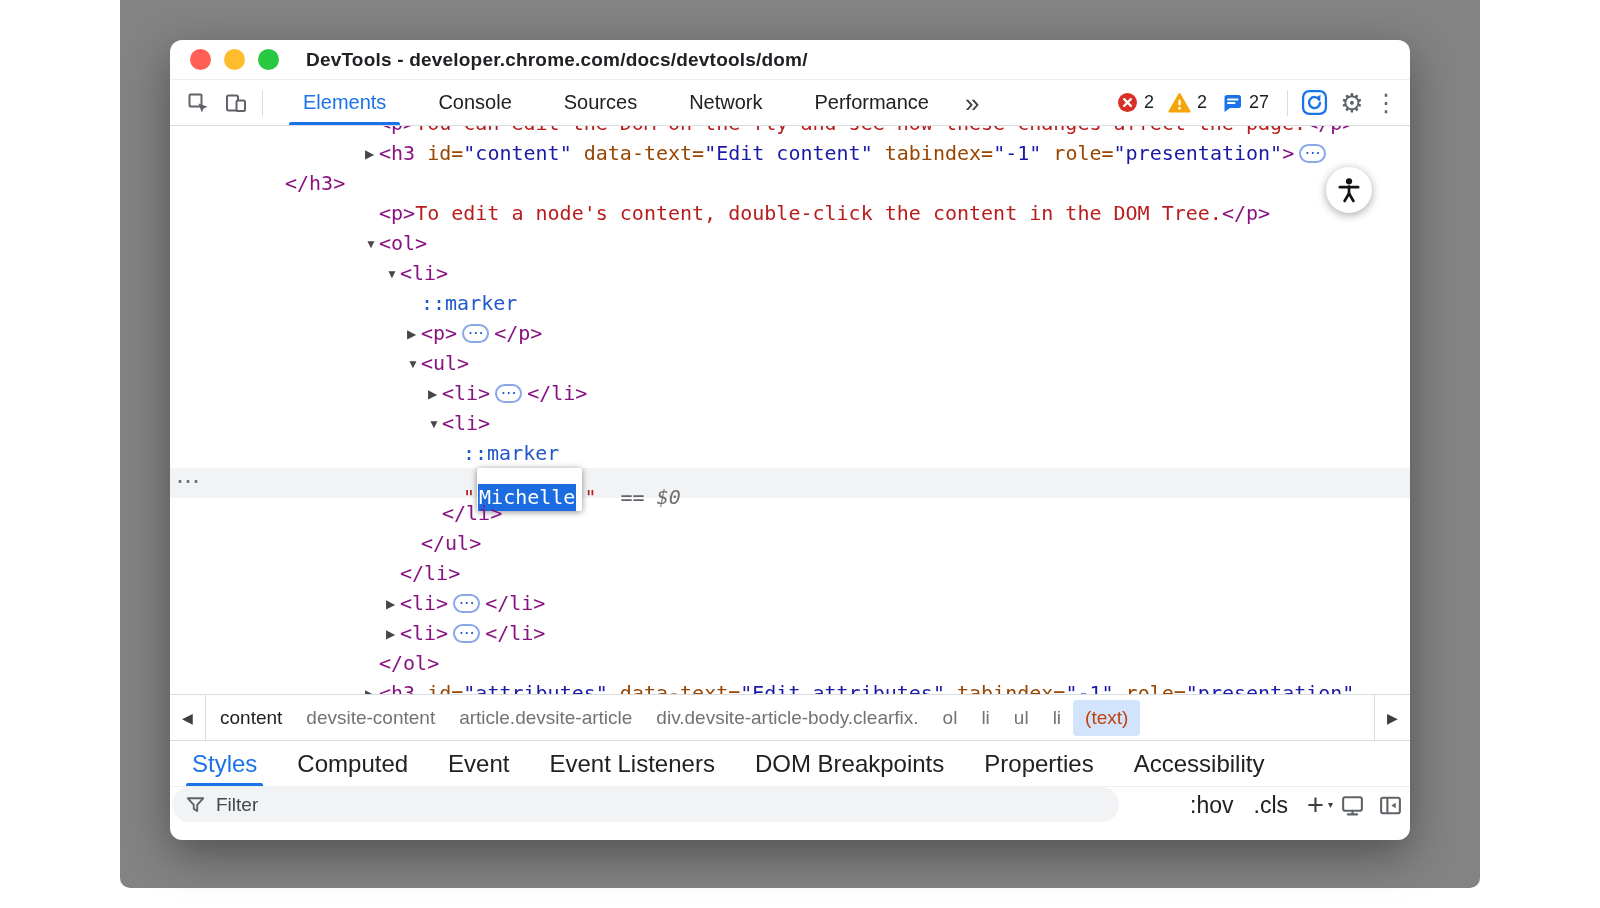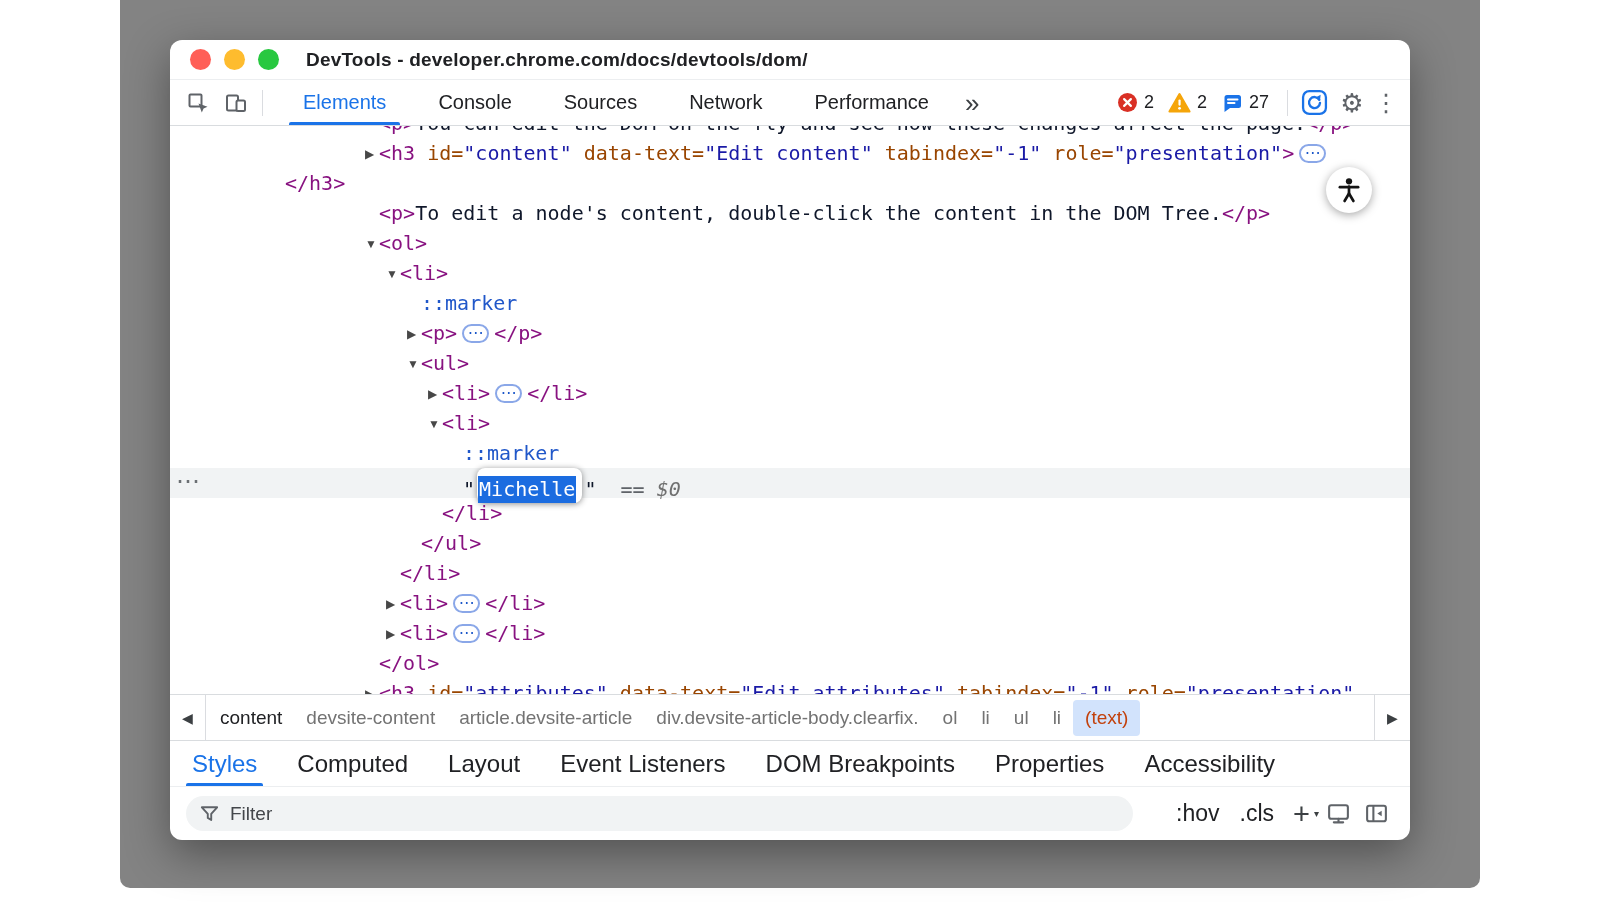--- a/index.html
+++ b/index.html
@@ -32,27 +32,27 @@
   
   .dom-area{flex:1 1 auto;position:relative;overflow:hidden;font-family:"DejaVu Sans Mono",monospace;font-size:20px;background:#fff}
   .tree{margin-top:-18px}
   .row{height:30px;line-height:30px;white-space:pre;position:relative}
   .row.hl{background:#f1f3f4}
   .gutter{position:absolute;left:6px;top:-2px;color:#6b6f73;font-size:24px;font-family:"Liberation Sans",sans-serif}
   .arrow{display:inline-block;width:14px;font-size:12px;color:#474747;font-family:"Liberation Sans",sans-serif;vertical-align:2px}
   .t-tag{color:#881280}
   .t-attr{color:#994500}
   .t-val{color:#1a1aa6}
-  .t-text{color:#0f172a}
+  .t-text{color:#b91c1c}
   .t-marker{color:#2057c9}
   .t-eq{color:#5f6368}
   .t-dollar{color:#707070;font-style:italic}
   .badge{display:inline-block;min-width:27px;height:19px;line-height:14px;border:2px solid #8aa7e8;border-radius:10px;color:#1a56c9;
          text-align:center;margin:0 5px;font-size:16px;vertical-align:2px;font-family:"Liberation Sans",sans-serif}
-  .editbox{display:inline-block;background:#fff;box-shadow:0 1px 6px rgba(0,0,0,.45);border-radius:8px;padding:8px 6px 0 1px;margin:0 2px;line-height:27px}
+  .editbox{display:inline-block;background:#fff;box-shadow:0 1px 6px rgba(0,0,0,.45);border-radius:2px;padding:16px 6px 0 1px;margin:0 2px;line-height:27px}
   .editbox .sel{background:#1b6ce0;color:#fff;padding:1px 1px 2px}
 
   .a11y-btn{position:absolute;left:1156px;top:127px;width:46px;height:46px;border-radius:50%;background:#fff;
             box-shadow:0 2px 10px rgba(0,0,0,.35);display:flex;align-items:center;justify-content:center;z-index:5}
 
   
   .crumbbar{height:46px;flex:0 0 auto;display:flex;align-items:stretch;border-top:1px solid #d9dcdf;font-size:19px;overflow:hidden}
   .crumb-nav{width:36px;flex:0 0 auto;display:flex;align-items:center;justify-content:center;color:#3c4043;font-size:14px}
   .crumb-nav.left{border-right:1px solid #dadce0}
   .crumb-nav.right{border-left:1px solid #dadce0;margin-left:auto}
@@ -61,21 +61,21 @@
   .crumb.dark{color:#202124}
   .crumb.selected{background:#d2e3fc;border-radius:4px;color:#c2410c}
 
   
   .paneltabs{height:46px;flex:0 0 auto;display:flex;align-items:stretch;border-top:1px solid #d9dcdf;padding:0 2px;font-size:24px}
   .ptab{padding:0 20px;display:flex;align-items:center;color:#202124;position:relative;white-space:nowrap}
   .ptab.active{color:#1a73e8}
   .ptab.active::after{content:"";position:absolute;left:14px;right:14px;bottom:0;height:3px;background:#1a73e8;border-radius:2px 2px 0 0}
 
   
-  .filterbar{height:54px;flex:0 0 auto;display:flex;align-items:center;padding:0 16px;gap:8px;border-top:1px solid #eceef0}
+  .filterbar{height:54px;flex:0 0 auto;display:flex;align-items:flex-start;padding:0 2px;gap:8px;border-top:1px solid #eceef0}
   .filter-pill{width:947px;height:35px;background:#f1f3f4;border-radius:18px;display:flex;align-items:center;padding:0 13px;gap:10px;flex:0 0 auto}
   .filter-input{border:none;background:transparent;outline:none;font-size:19px;color:#3c4043;font-family:"Liberation Sans",sans-serif;width:400px}
   .filter-input::placeholder{color:#44474b;opacity:1}
   .right-tools{margin-left:auto;display:flex;align-items:center;gap:2px}
   .txt-btn{font-size:23px;color:#202124;padding:4px 9px}
   .plus-btn{font-size:29px;color:#3c4043;padding:0 8px;position:relative;line-height:26px}
   .plus-btn .dd{font-size:10px;position:absolute;right:-1px;bottom:0;color:#3c4043}
 </style>
 </head>
 <body>
@@ -198,21 +198,21 @@
         <span class="crumb">ul</span>
         <span class="crumb">li</span>
         <span class="crumb selected">(text)</span>
       </div>
     <span class="crumb-nav right">▶</span>
   </div>
 
   <div class="paneltabs" id="panel-tabs">
       <div class="ptab active">Styles</div>
       <div class="ptab">Computed</div>
-      <div class="ptab">Layout</div>
+      <div class="ptab">Event</div>
       <div class="ptab">Event Listeners</div>
       <div class="ptab">DOM Breakpoints</div>
       <div class="ptab">Properties</div>
       <div class="ptab">Accessibility</div>
     </div>
 
   <div class="filterbar">
     <div class="filter-pill">
       <span style="display:flex">
         <svg width="21" height="21" viewBox="0 0 22 22">

